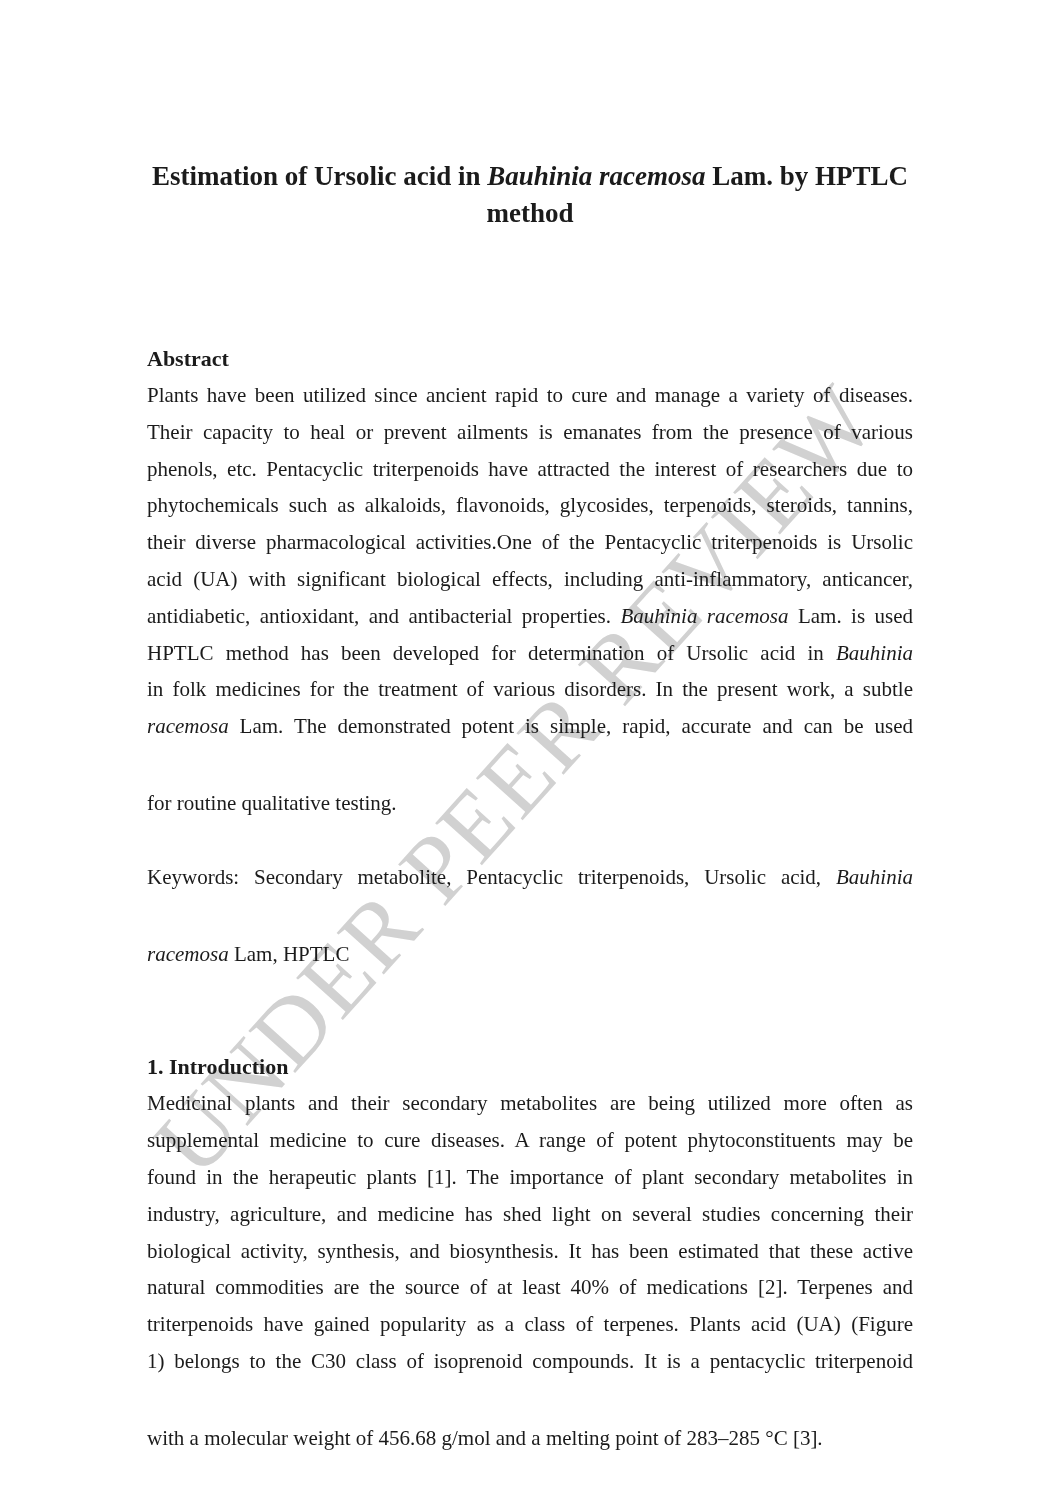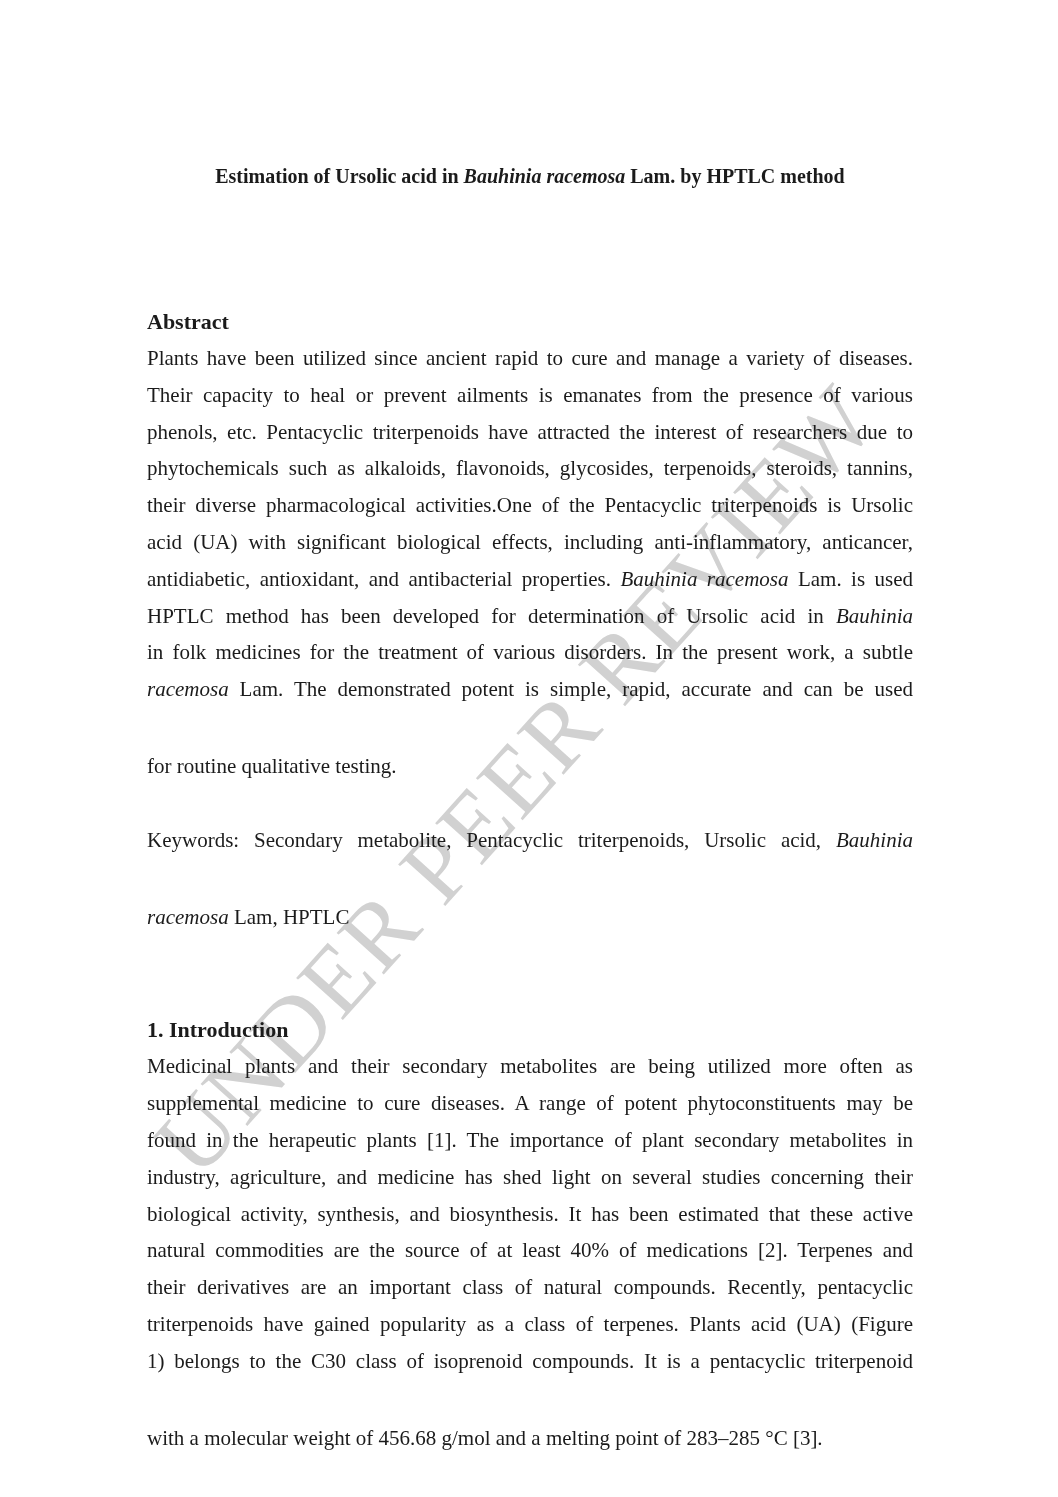--- a/index.html
+++ b/index.html
@@ -32,21 +32,21 @@
   }
   .content {
     position: absolute;
     left: 147px;
     top: 0;
     width: 766px;
     z-index: 1;
   }
   .title {
     margin: 158px 0 1px 0;
-    font-size: 20px;
+    font-size: 27px;
     font-weight: bold;
     line-height: 37px;
     text-align: center;
   }
   .heading {
     margin: 0;
     font-size: 22px;
     font-weight: bold;
     line-height: 37px;
   }
@@ -106,20 +106,19 @@
 
     <h2 class="heading intro-h">1. Introduction</h2>
 
     <div class="para">
         <div class="jline"><span>Medicinal plants and their secondary metabolites are being utilized more often as</span></div>
         <div class="jline"><span>supplemental medicine to cure diseases. A range of potent phytoconstituents may be</span></div>
         <div class="jline"><span>found in the herapeutic plants [1]. The importance of plant secondary metabolites in</span></div>
         <div class="jline"><span>industry, agriculture, and medicine has shed light on several studies concerning their</span></div>
         <div class="jline"><span>biological activity, synthesis, and biosynthesis. It has been estimated that these active</span></div>
         <div class="jline"><span>natural commodities are the source of at least 40% of medications [2]. Terpenes and</span></div>
-        <div class="jline"><span>their derivatives are an important class of natural compounds. Recently, pentacyclic</span></div>
         <div class="jline"><span>triterpenoids have gained popularity as a class of terpenes. Plants acid (UA) (Figure</span></div>
         <div class="jline"><span>1) belongs to the C30 class of isoprenoid compounds. It is a pentacyclic triterpenoid</span></div>
         <div class="jline last"><span>with a molecular weight of 456.68 g/mol and a melting point of 283–285 °C [3].</span></div>
       </div>
 
   </div>
 </div>
 
 </body></html>

